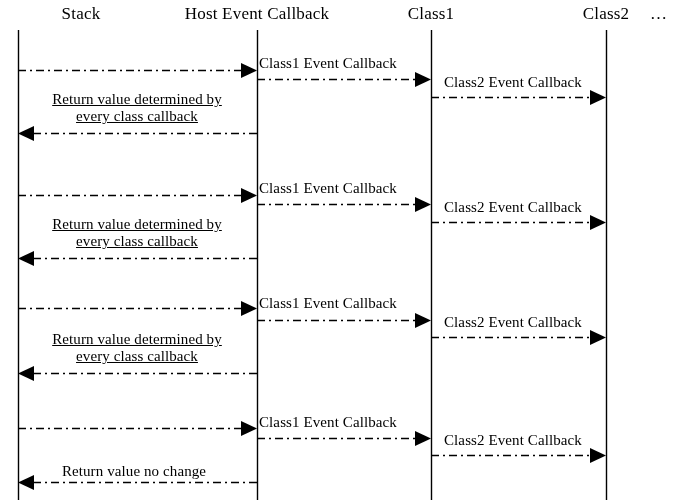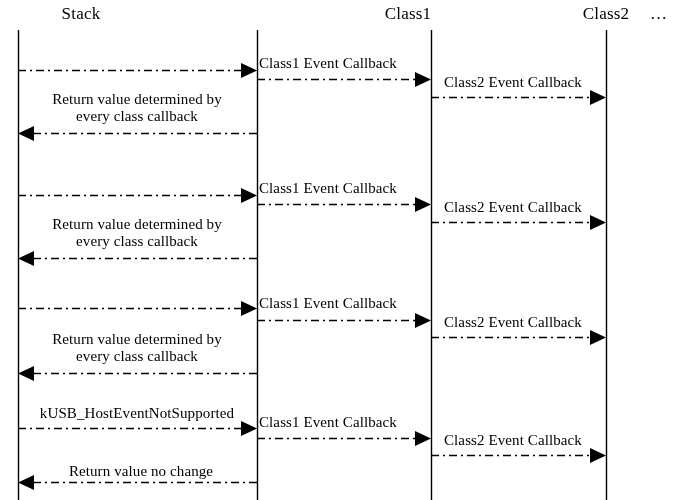--- a/index.html
+++ b/index.html
@@ -45,20 +45,21 @@
     white-space: nowrap;
     letter-spacing: 0.1px;
   }
   .msg.center {
     transform: translateX(-50%);
     text-align: center;
   }
   .msg.two-line {
     white-space: normal;
     width: 230px;
+    text-decoration: underline;
   }
 </style>
 </head>
 <body>
 
 <div id="diagram">
 
   <svg width="678" height="500">
     <g id="lifeline-group">
         <line x1="18.5" x2="18.5" y1="30" y2="500" stroke="#000000" stroke-width="1.4"></line>
@@ -96,21 +97,22 @@
         <line x1="257" x2="415" y1="438.5" y2="438.5" stroke="#000000" stroke-width="1.5" stroke-dasharray="8,4,2,4"></line>
         <polygon points="431,438.5 415,431 415,446" fill="#000000"></polygon>
         <line x1="431" x2="590" y1="455.5" y2="455.5" stroke="#000000" stroke-width="1.5" stroke-dasharray="8,4,2,4"></line>
         <polygon points="606,455.5 590,448 590,463" fill="#000000"></polygon>
         <line x1="257" x2="34" y1="482.5" y2="482.5" stroke="#000000" stroke-width="1.5" stroke-dasharray="8,4,2,4"></line>
         <polygon points="18,482.5 34,475 34,490" fill="#000000"></polygon>
       </g>
   </svg>
 
   <div class="hdr" style="left:81px; top:4px;">Stack</div>
-  <div class="hdr" style="left:408px; top:4px;text-align:right;">Class1</div>
+  <div class="hdr" style="left:257px; top:4px;">Host Event Callback</div>
+  <div class="hdr" style="left:431px; top:4px;text-align:right;">Class1</div>
   <div class="hdr" style="left:606px; top:4px;">Class2</div>
   <div class="ellipsis" style="left:650px; top:4px;">…</div>
 
   <div class="msg" style="left:259px; top:55px;">Class1 Event Callback</div>
   <div class="msg" style="left:444px; top:74px;">Class2 Event Callback</div>
   <div class="msg center two-line" style="left:137px; top:91px;">
     <div>Return value determined by</div>
     <div>every class callback</div>
   </div>
 
@@ -121,18 +123,17 @@
     <div>every class callback</div>
   </div>
 
   <div class="msg" style="left:259px; top:295px;">Class1 Event Callback</div>
   <div class="msg" style="left:444px; top:314px;">Class2 Event Callback</div>
   <div class="msg center two-line" style="left:137px; top:331px;">
     <div>Return value determined by</div>
     <div>every class callback</div>
   </div>
 
-  <div class="msg center" style="left:137px; top:405px;">kUSB_HostEventNotSupported</div>
   <div class="msg" style="left:259px; top:414px;">Class1 Event Callback</div>
   <div class="msg" style="left:444px; top:432px;">Class2 Event Callback</div>
-  <div class="msg center" style="left:141px; top:463px;">Return value no change</div>
+  <div class="msg center" style="left:134px; top:463px;">Return value no change</div>
 
 </div>
 
 </body></html>

